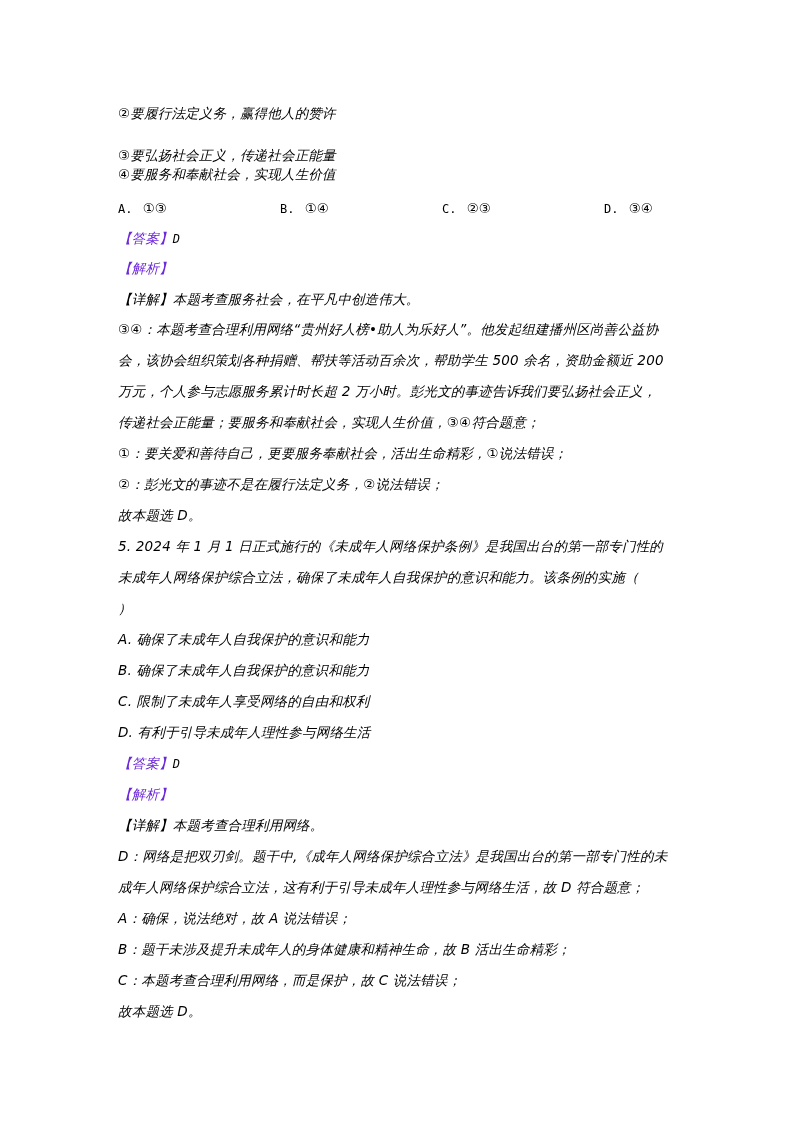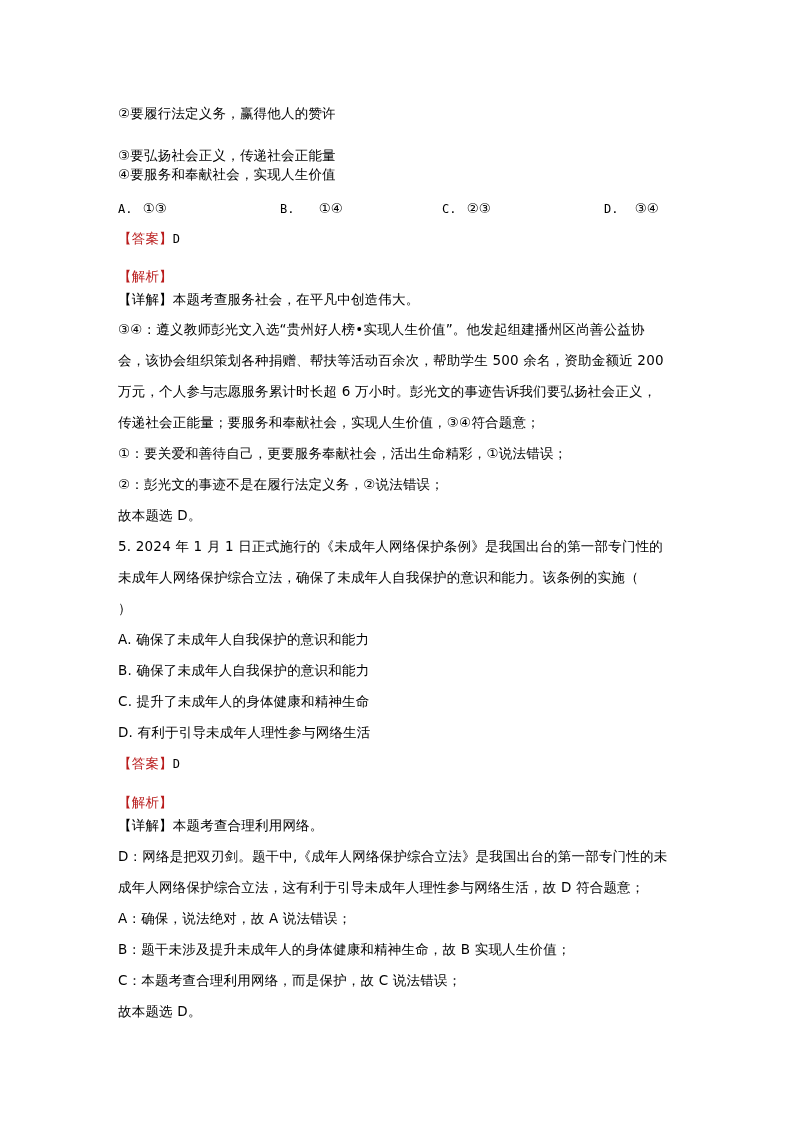--- a/index.html
+++ b/index.html
@@ -21,24 +21,24 @@
       top: 0;
       width: 560px;
     }
     .line {
       position: absolute;
       left: 0;
       font-size: 13.5px;
       line-height: 18px;
       white-space: nowrap;
       letter-spacing: 0.2px;
+      font-style: italic;
     }
     .label-blue {
-      color: #b91c1c;
-      margin-top: 8px;
+      color: #6d28d9;
     }
     .opt-row {
       position: absolute;
       left: 0;
       width: 560px;
       font-size: 13.5px;
       line-height: 18px;
     }
     .opt-row span {
       position: absolute;
@@ -55,61 +55,61 @@
   <div class="line" style="top:146px">③要弘扬社会正义，传递社会正能量</div>
   <div class="line" style="top:165px">④要服务和奉献社会，实现人生价值</div>
 
   <div class="opt-row" style="top:199px">
     <span style="left:0px">
       <span class="mono" style="position:static">A.</span>
       <span style="position:static;margin-left:6px">①③</span>
     </span>
     <span style="left:162px">
       <span class="mono" style="position:static">B.</span>
-      <span style="position:static;margin-left:20px">①④</span>
+      <span style="position:static;margin-left:6px">①④</span>
     </span>
     <span style="left:324px">
       <span class="mono" style="position:static">C.</span>
       <span style="position:static;margin-left:6px">②③</span>
     </span>
     <span style="left:486px">
       <span class="mono" style="position:static">D.</span>
-      <span style="position:static;margin-left:12px">③④</span>
+      <span style="position:static;margin-left:6px">③④</span>
     </span>
   </div>
 
   <div class="line" style="top:229px">
     <span class="label-blue">【答案】</span><span class="mono">D</span>
   </div>
   <div class="line label-blue" style="top:259px">【解析】</div>
 
   <div class="line" style="top:290px">【详解】本题考查服务社会，在平凡中创造伟大。</div>
-  <div class="line" style="top:320px">③④：遵义教师彭光文入选“贵州好人榜•实现人生价值”。他发起组建播州区尚善公益协</div>
+  <div class="line" style="top:320px">③④：本题考查合理利用网络“贵州好人榜•助人为乐好人”。他发起组建播州区尚善公益协</div>
   <div class="line" style="top:351px">会，该协会组织策划各种捐赠、帮扶等活动百余次，帮助学生 500 余名，资助金额近 200</div>
-  <div class="line" style="top:382px">万元，个人参与志愿服务累计时长超 6 万小时。彭光文的事迹告诉我们要弘扬社会正义，</div>
+  <div class="line" style="top:382px">万元，个人参与志愿服务累计时长超 2 万小时。彭光文的事迹告诉我们要弘扬社会正义，</div>
   <div class="line" style="top:413px">传递社会正能量；要服务和奉献社会，实现人生价值，③④符合题意；</div>
   <div class="line" style="top:444px">①：要关爱和善待自己，更要服务奉献社会，活出生命精彩，①说法错误；</div>
   <div class="line" style="top:475px">②：彭光文的事迹不是在履行法定义务，②说法错误；</div>
   <div class="line" style="top:506px">故本题选 D。</div>
 
   <div class="line" style="top:537px">5.    2024 年 1 月 1 日正式施行的《未成年人网络保护条例》是我国出台的第一部专门性的</div>
   <div class="line" style="top:568px">未成年人网络保护综合立法，确保了未成年人自我保护的意识和能力。该条例的实施（</div>
   <div class="line" style="top:599px">）</div>
 
   <div class="line" style="top:630px">A. 确保了未成年人自我保护的意识和能力</div>
   <div class="line" style="top:661px">B. 确保了未成年人自我保护的意识和能力</div>
-  <div class="line" style="top:692px">C. 提升了未成年人的身体健康和精神生命</div>
+  <div class="line" style="top:692px">C. 限制了未成年人享受网络的自由和权利</div>
   <div class="line" style="top:723px">D. 有利于引导未成年人理性参与网络生活</div>
 
   <div class="line" style="top:754px">
     <span class="label-blue">【答案】</span><span class="mono">D</span>
   </div>
   <div class="line label-blue" style="top:785px">【解析】</div>
 
   <div class="line" style="top:816px">【详解】本题考查合理利用网络。</div>
   <div class="line" style="top:847px">D：网络是把双刃剑。题干中,《成年人网络保护综合立法》是我国出台的第一部专门性的未</div>
   <div class="line" style="top:878px">成年人网络保护综合立法，这有利于引导未成年人理性参与网络生活，故 D 符合题意；</div>
   <div class="line" style="top:909px">A：确保，说法绝对，故 A 说法错误；</div>
-  <div class="line" style="top:940px">B：题干未涉及提升未成年人的身体健康和精神生命，故 B 实现人生价值；</div>
+  <div class="line" style="top:940px">B：题干未涉及提升未成年人的身体健康和精神生命，故 B 活出生命精彩；</div>
   <div class="line" style="top:971px">C：本题考查合理利用网络，而是保护，故 C 说法错误；</div>
   <div class="line" style="top:1002px">故本题选 D。</div>
 
 </div>
 
 </body></html>

